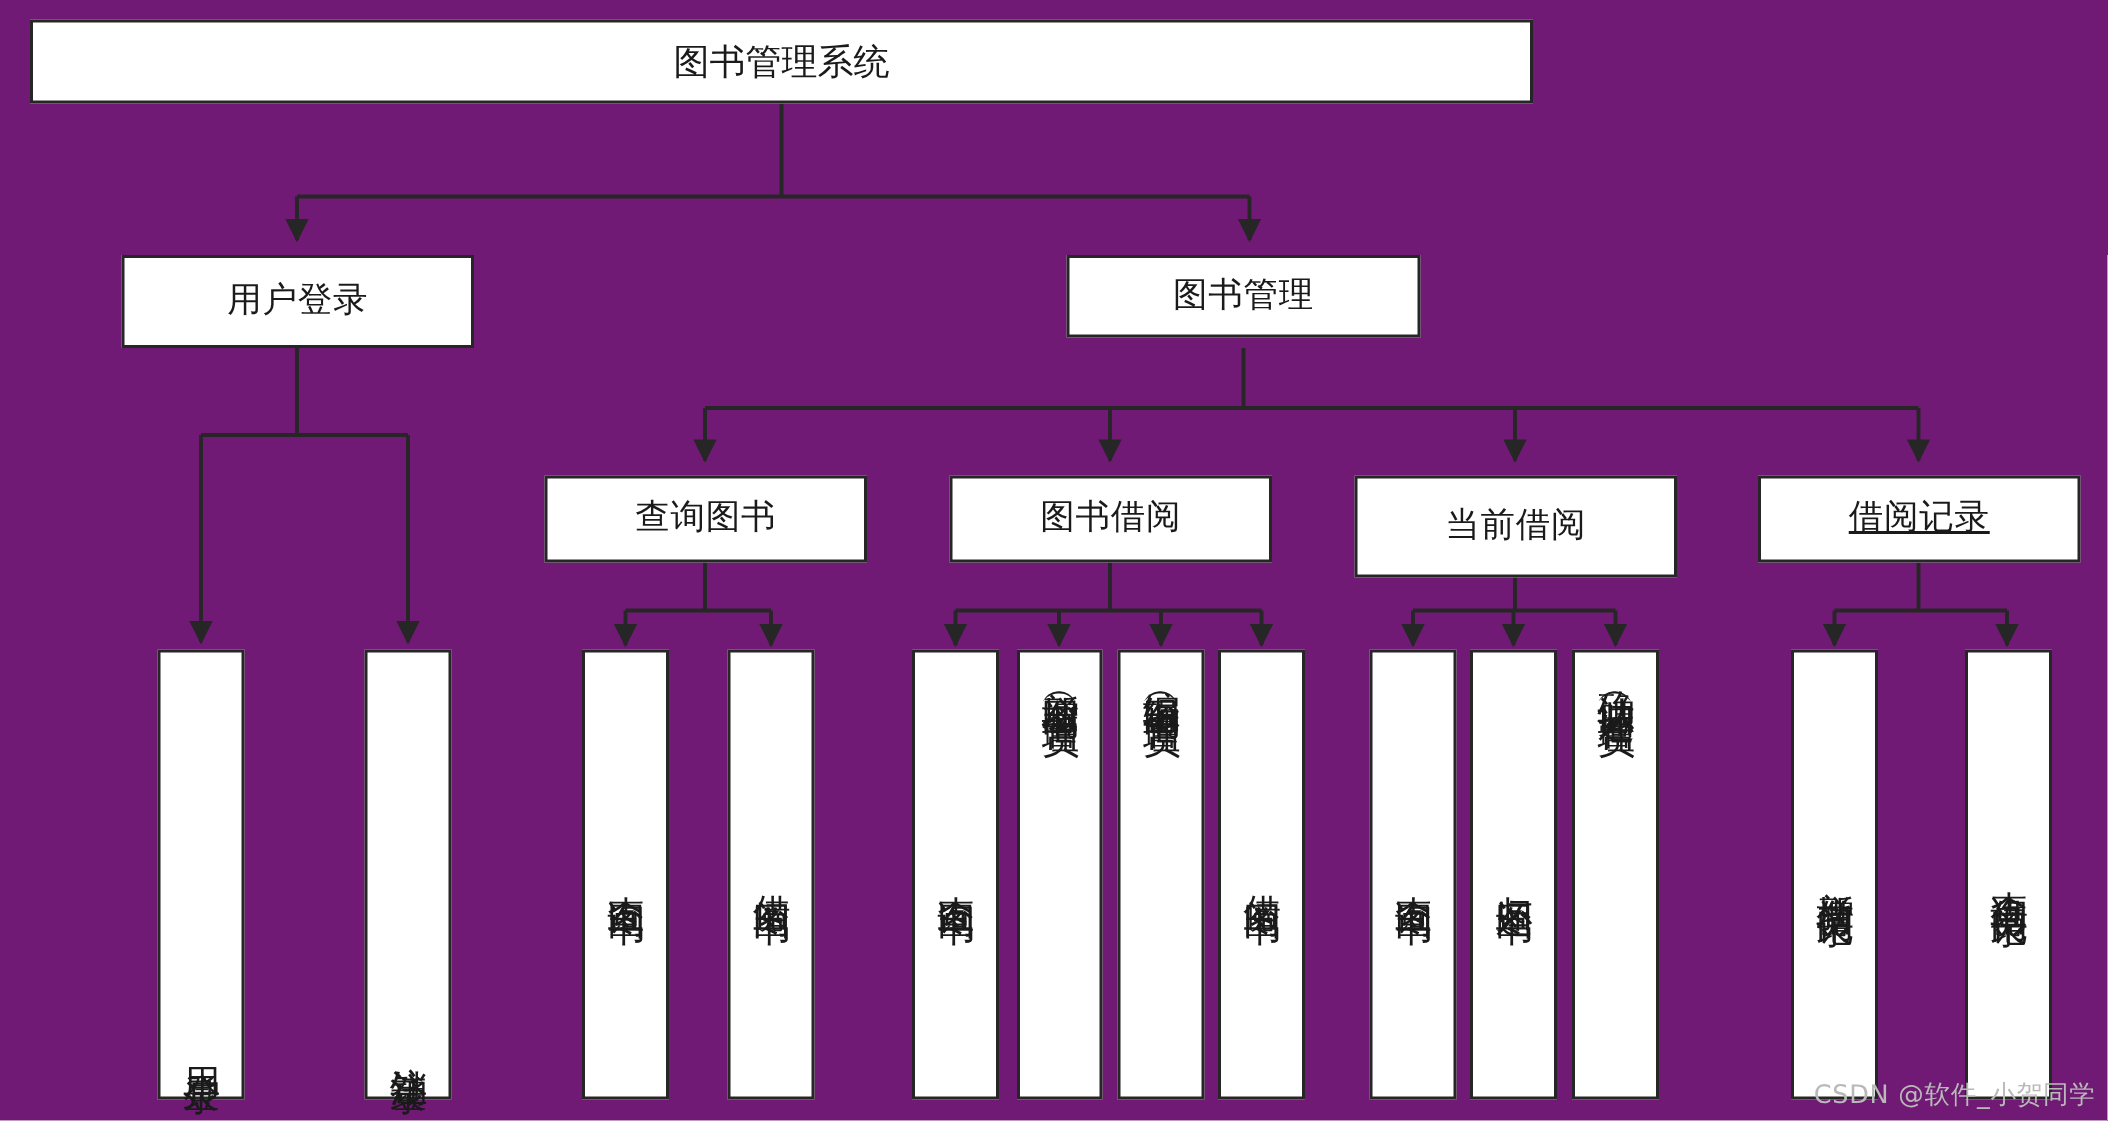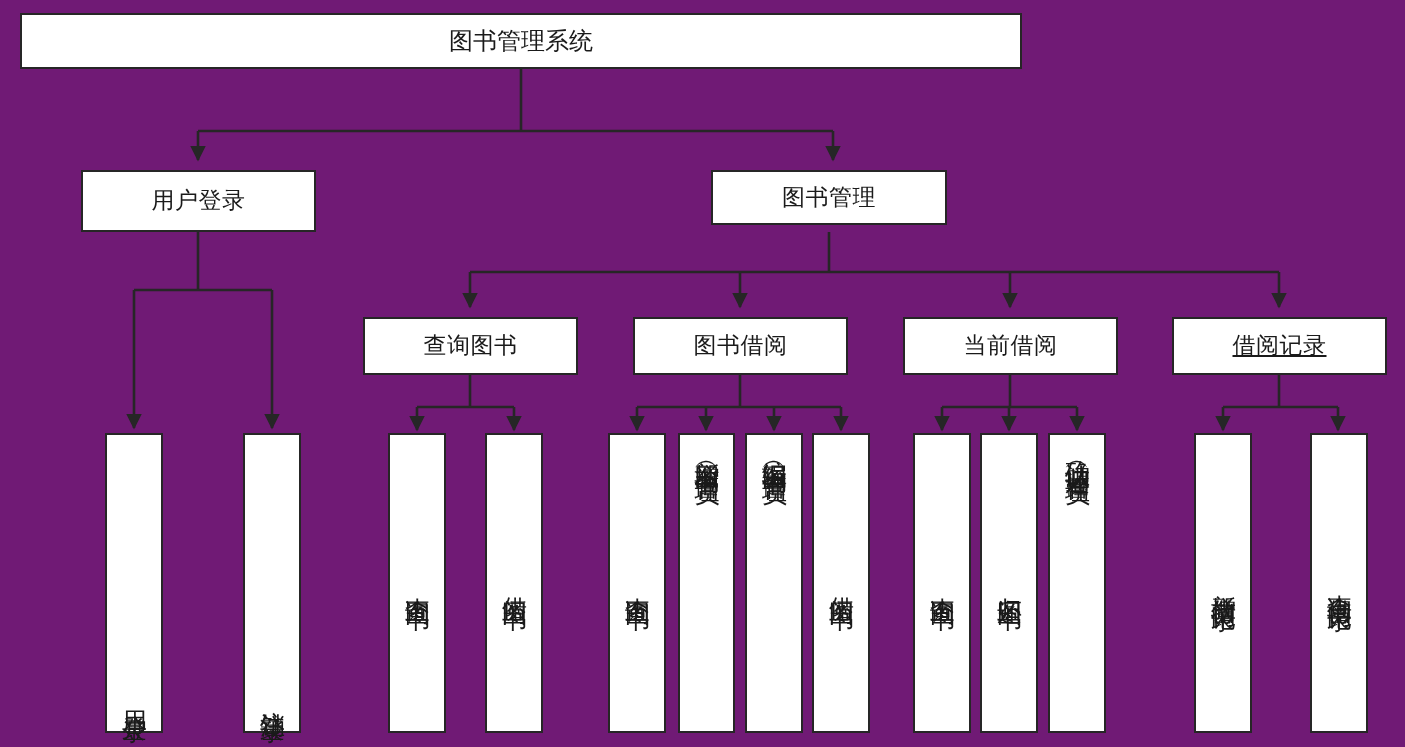--- a/index.html
+++ b/index.html
@@ -135,21 +135,21 @@
   <div class="node h" style="left:711px; top:170px; width:236px; height:55px;">
     <span>图书管理</span>
   </div>
 
   <div class="node h" style="left:363px; top:317px; width:215px; height:58px;">
     <span>查询图书</span>
   </div>
   <div class="node h" style="left:633px; top:317px; width:215px; height:58px;">
     <span>图书借阅</span>
   </div>
-  <div class="node h" style="left:903px; top:317px; width:215px; height:58px;">
+  <div class="node h" style="left:903px; top:317px; width:215px; height:68px;">
     <span>当前借阅</span>
   </div>
   <div class="node h" style="left:1172px; top:317px; width:215px; height:58px;text-decoration:underline;">
     <span>借阅记录</span>
   </div>
 
   <div class="node v bottomish" style="left:105px; top:433px; width:58px; height:300px;">
     <span>用户登录</span>
   </div>
   <div class="node v bottomish" style="left:243px; top:433px; width:58px; height:300px;">
@@ -186,14 +186,15 @@
     <span>确认归还（管理员）</span>
   </div>
 
   <div class="node v" style="left:1194px; top:433px; width:58px; height:300px;">
     <span>新增借阅记录</span>
   </div>
   <div class="node v" style="left:1310px; top:433px; width:58px; height:300px;">
     <span>查询借阅记录</span>
   </div>
 
+  <div class="watermark">CSDN @软件_小贺同学</div>
 
 </div>
 
 </body></html>

